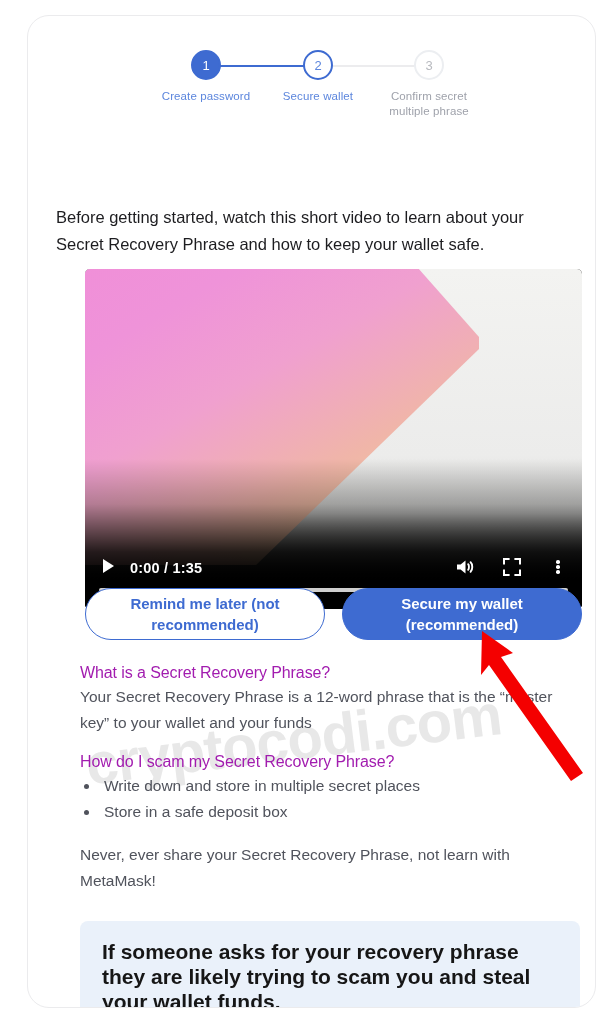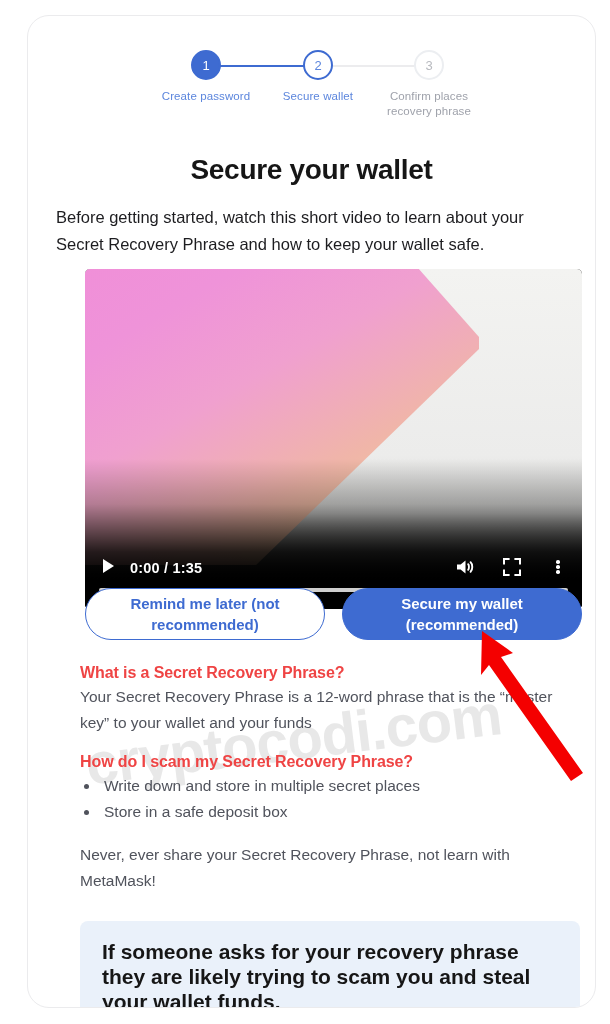--- a/index.html
+++ b/index.html
@@ -267,22 +267,22 @@
 
   
   .faq {
     position: absolute;
     left: 52px;
     top: 648px;
     width: 500px;
   }
   .faq-q {
     font-size: 16px;
-    font-weight: bold;
-    color: #ef4444;
+    font-weight: normal;
+    color: #a21caf;
     letter-spacing: -0.1px;
   }
   .faq-a {
     font-size: 15.5px;
     line-height: 26px;
     color: #50535c;
     margin-top: 2px;
   }
   .faq-block { margin-bottom: 17px; }
   .faq-list {
@@ -351,25 +351,24 @@
           <div class="step-label blue">Create password</div>
         </div>
 
         <div class="step s2">
           <div class="step-circle active">2</div>
           <div class="step-label blue">Secure wallet</div>
         </div>
 
         <div class="step s3">
           <div class="step-circle todo">3</div>
-          <div class="step-label gray">Confirm places recovery phrase</div>
+          <div class="step-label gray">Confirm secret multiple phrase</div>
         </div>
       </div>
 
-      <div class="title">Secure your wallet</div>
       <div class="subtitle">Before getting started, watch this short video to learn about your Secret Recovery Phrase and how to keep your wallet safe.</div>
 
       <div class="video">
         <div class="video-bg"></div>
         <div class="video-shape"></div>
         <div class="video-fade"></div>
 
         <div class="video-controls">
           <div class="play-icon"></div>
           <div class="time-text">0:00 / 1:35</div>

